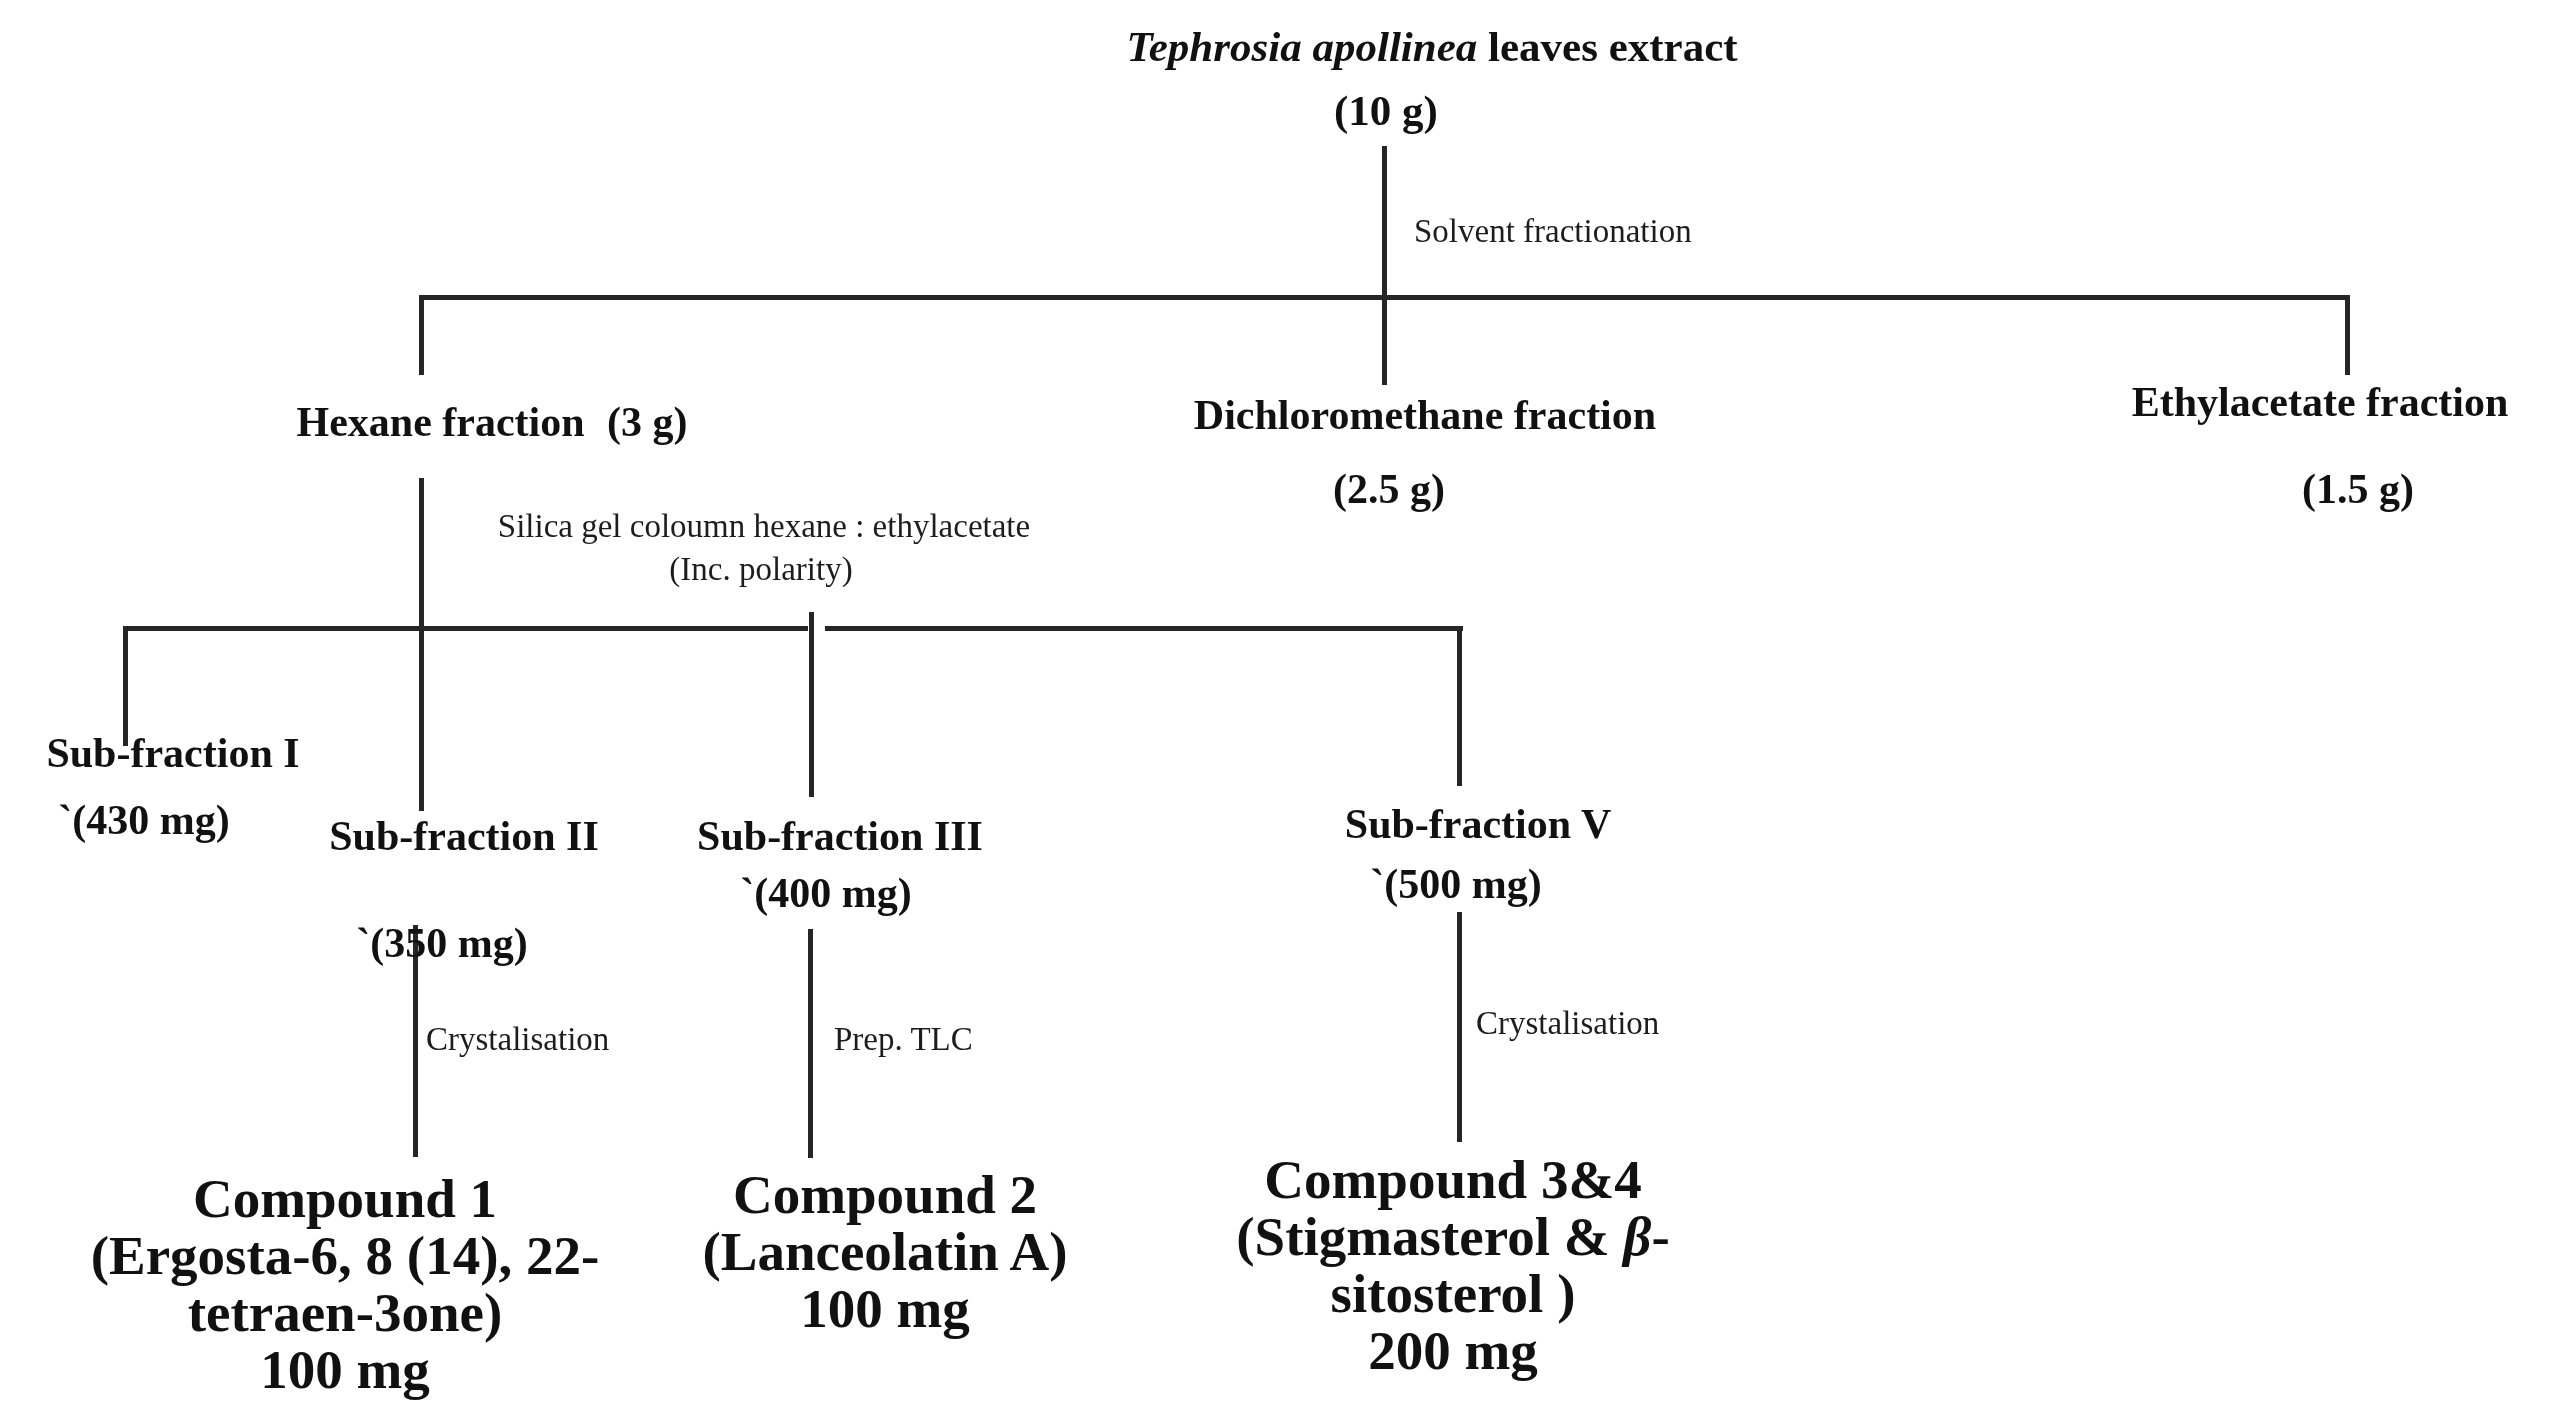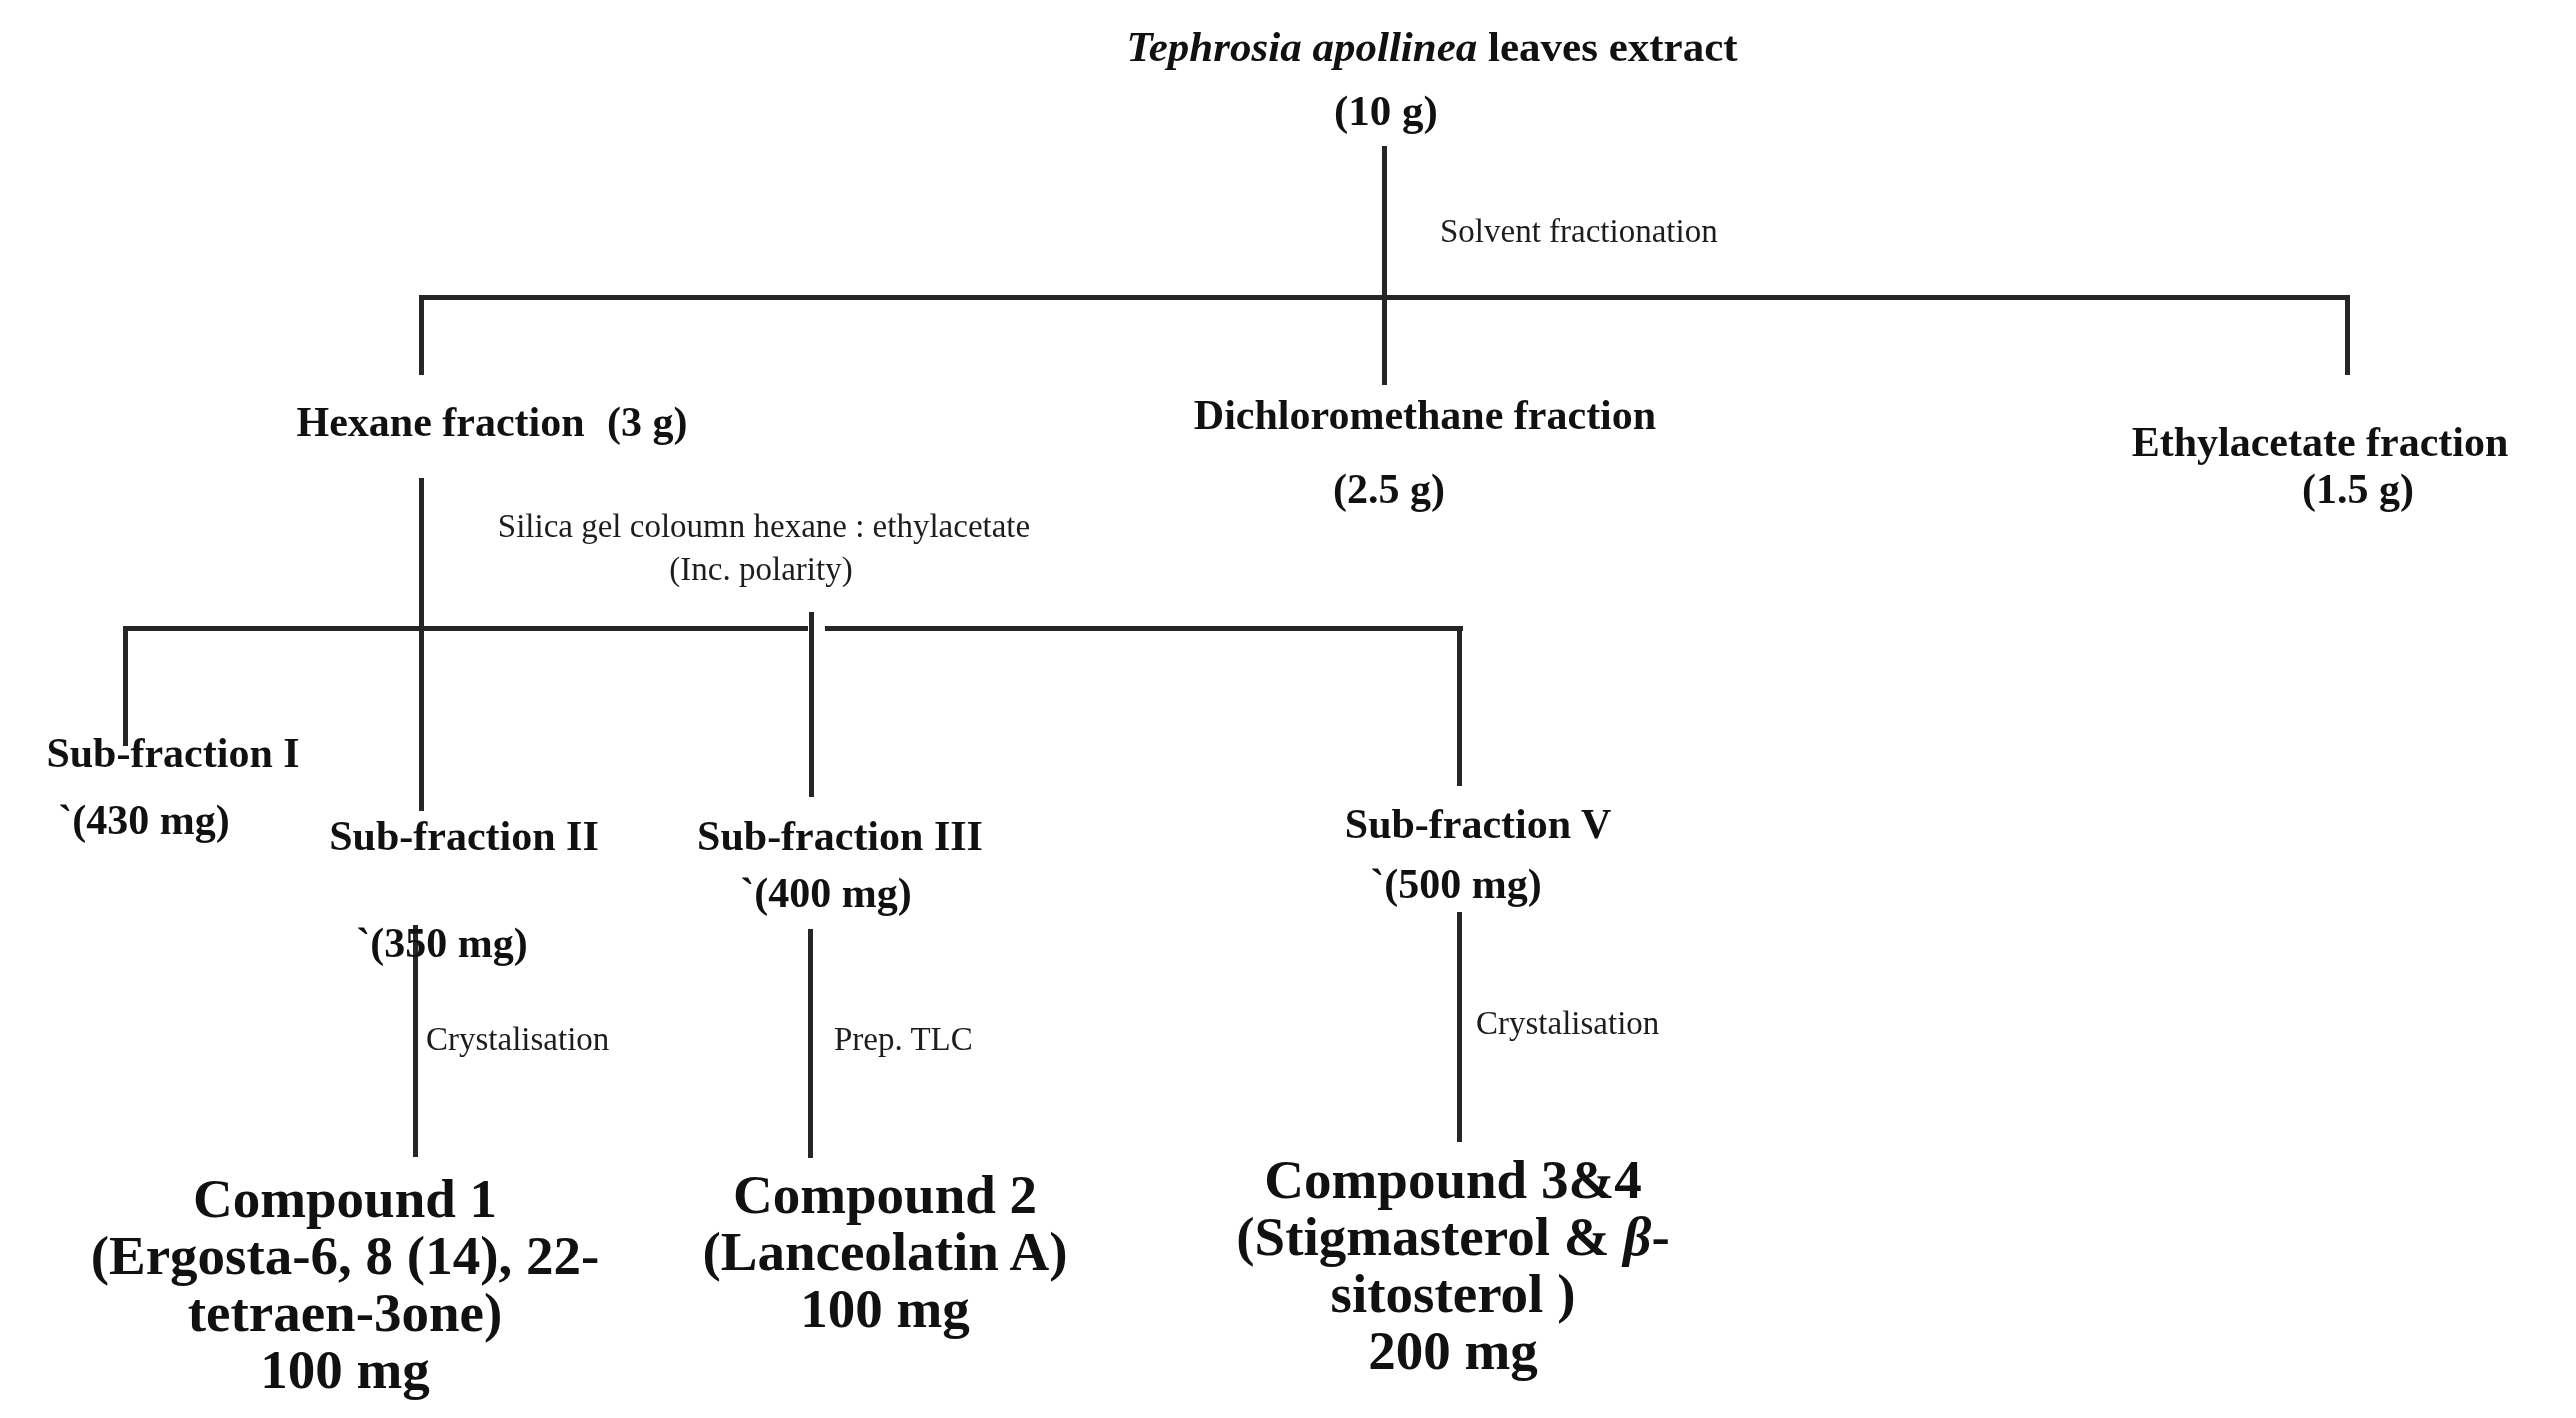--- a/index.html
+++ b/index.html
@@ -61,30 +61,30 @@
 
   <div class="v" style="left:413px;top:925px;height:232px;"></div>
   <div class="v" style="left:808px;top:929px;height:229px;"></div>
   <div class="v" style="left:1457px;top:912px;height:230px;"></div>
 
   <div class="node title" style="left:1432px;top:22.5px;">
     <span class="ital">Tephrosia apollinea</span><span> leaves extract</span>
   </div>
   <div class="node title" style="left:1386px;top:87px;">(10 g)</div>
 
-  <div class="proc" style="left:1414px;top:213px;margin-left:26px;">Solvent fractionation</div>
+  <div class="proc" style="left:1414px;top:213px;">Solvent fractionation</div>
 
   <div class="node" style="left:492px;top:399px;">
     <span>Hexane fraction</span><span class="gap"></span><span>(3 g)</span>
   </div>
 
   <div class="node" style="left:1425px;top:392px;">Dichloromethane fraction</div>
   <div class="node" style="left:1389px;top:466px;">(2.5 g)</div>
 
-  <div class="node" style="left:2320px;top:419px;">Ethylacetate fraction</div>
+  <div class="node" style="left:2320px;top:379px;">Ethylacetate fraction</div>
   <div class="node" style="left:2358px;top:466px;">(1.5 g)</div>
 
   <div class="proc centered" style="left:764px;top:508px;">Silica gel coloumn hexane : ethylacetate</div>
   <div class="proc centered" style="left:761px;top:551px;">(Inc. polarity)</div>
 
   <div class="node" style="left:173px;top:730px;">Sub-fraction I</div>
   <div class="node" style="left:144px;top:797px;">`(430 mg)</div>
 
   <div class="node" style="left:464px;top:813px;">Sub-fraction II</div>
   <div class="node" style="left:442px;top:920px;">`(350 mg)</div>

